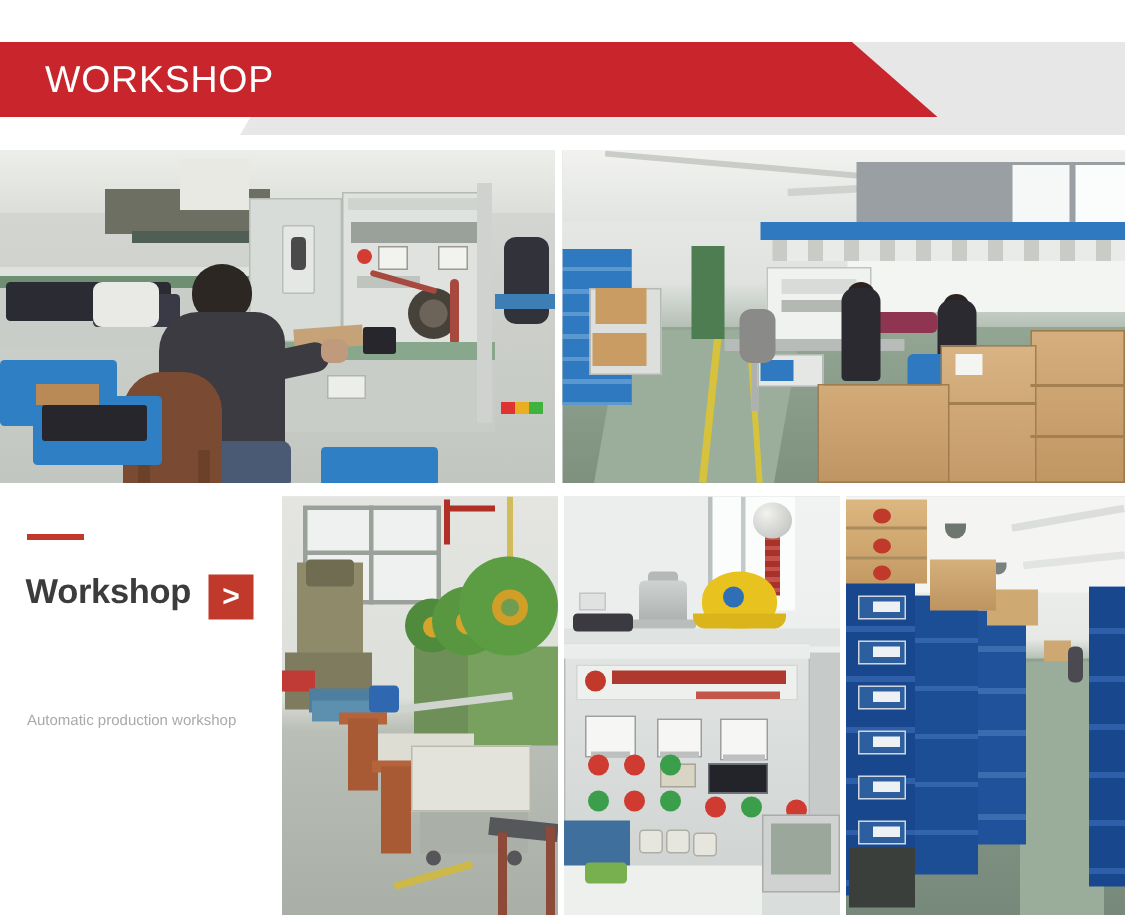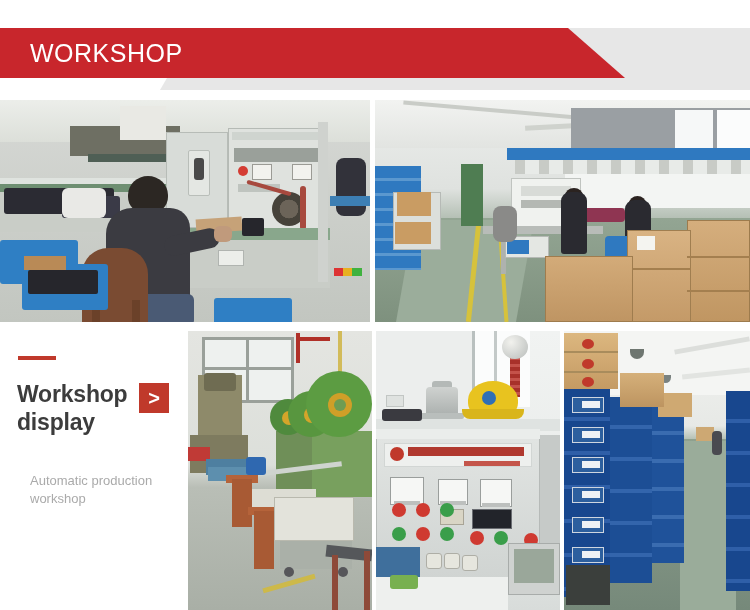--- a/index.html
+++ b/index.html
@@ -326,24 +326,24 @@
     height: 30px;
     background: #c0392b;
     color: #ffffff;
     font-size: 20px;
     font-weight: bold;
     line-height: 30px;
     text-align: center;
   }
   .sub1 {
     position: absolute;
-    left: 30px;
+    left: 18px;
     top: 472px;
     width: 160px;
-    font-size: 13px;
+    font-size: 10px;
     line-height: 18px;
     color: #aaaaaa;
   }
   .sub2 {
     position: absolute;
     left: 18px;
     top: 528px;
     width: 165px;
     font-size: 13px;
     line-height: 18px;
@@ -457,21 +457,20 @@
       <div class="sh boxseam3"></div>
       <div class="sh label"></div>
       <div class="sh bigboxA"></div>
     </div>
   </div>
 
   <div class="textblock"></div>
   <div class="accent-bar"></div>
   <div class="heading">
     <span>Workshop</span><br>
-    <span>display</span>
   </div>
   <div class="arrow-badge">&gt;</div>
   <div class="sub1">Automatic production workshop</div>
 
   <div class="photo p3">
     <div class="scene">
       <div class="sh bg"></div>
       <div class="sh window"></div>
       <div class="sh wmul1"></div>
       <div class="sh wmul2"></div>

